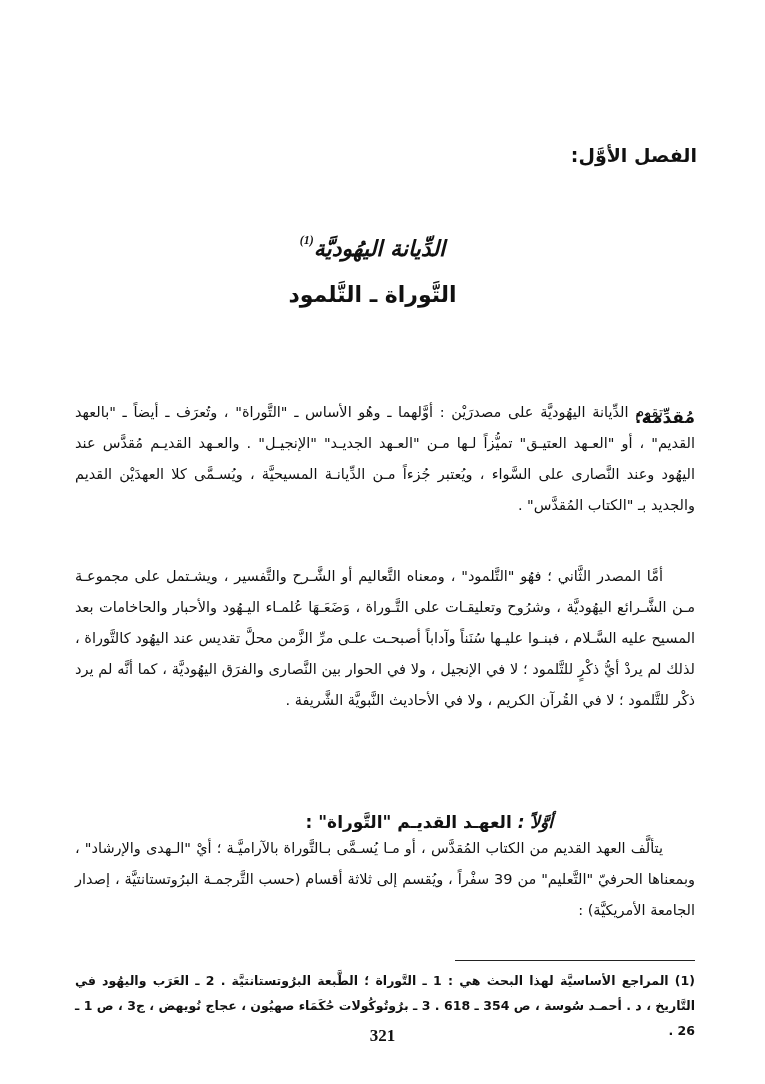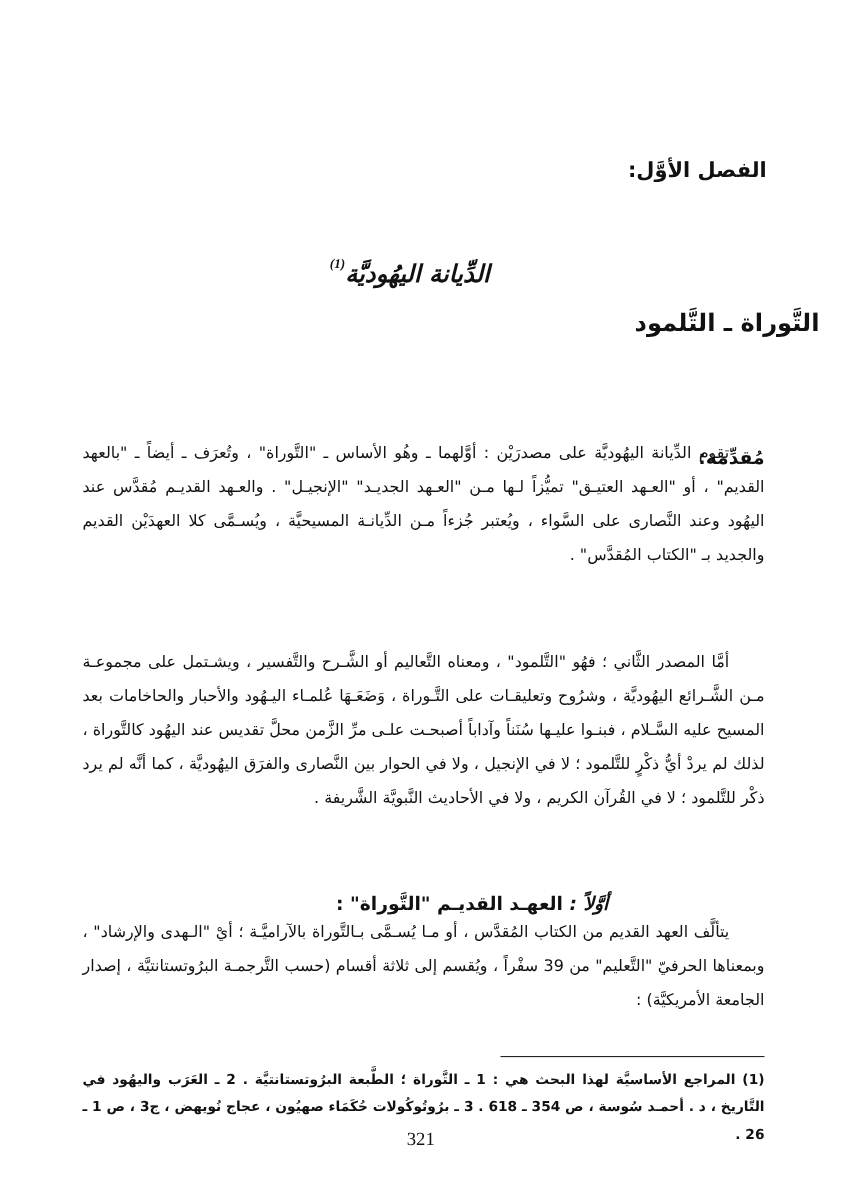--- a/index.html
+++ b/index.html
@@ -44,21 +44,21 @@
     .title-main sup {
       font-size: 12px;
       font-family: "Liberation Serif", serif;
       font-weight: bold;
       vertical-align: 12px;
     }
     .title-sub {
       position: absolute;
       top: 275px;
       left: 0; right: 0;
-      text-align: right;
+      text-align: center;
       font-size: 22px;
       font-weight: bold;
       line-height: 40px;
       padding-right: 20px;
     }
     .section-heading {
       position: absolute;
       right: 70px;
       font-size: 17px;
       font-weight: bold;
@@ -75,21 +75,21 @@
       right: 70px;
       width: 620px;
       font-size: 14.5px;
       line-height: 31px;
       text-align: justify;
       text-align-last: right;
       margin-left: 38px;
     }
     .para p { margin: 0; text-indent: 32px; }
     .para.p1 { top: 397px; }
-    .para.p2 { top: 587px; }
+    .para.p2 { top: 561px; }
     .para.p3 { top: 833px; }
     .footnote-rule {
       position: absolute;
       top: 960px;
       left: 455px;
       width: 240px;
       height: 1px;
       background: #222;
     }
     .footnotes {
@@ -102,21 +102,21 @@
       text-align: justify;
       text-align-last: right;
       font-weight: bold;
     }
     .page-number {
       position: absolute;
       top: 1026px;
       left: 0; right: 0;
       text-align: center;
       font-family: "Liberation Serif", serif;
-      font-weight: normal;
+      font-weight: bold;
       font-size: 17px;
       direction: ltr;
     }
   </style>
 </head>
 <body>
 
 <div class="page">
 
   <div class="chapter-label">الفصل الأوَّل:</div>

